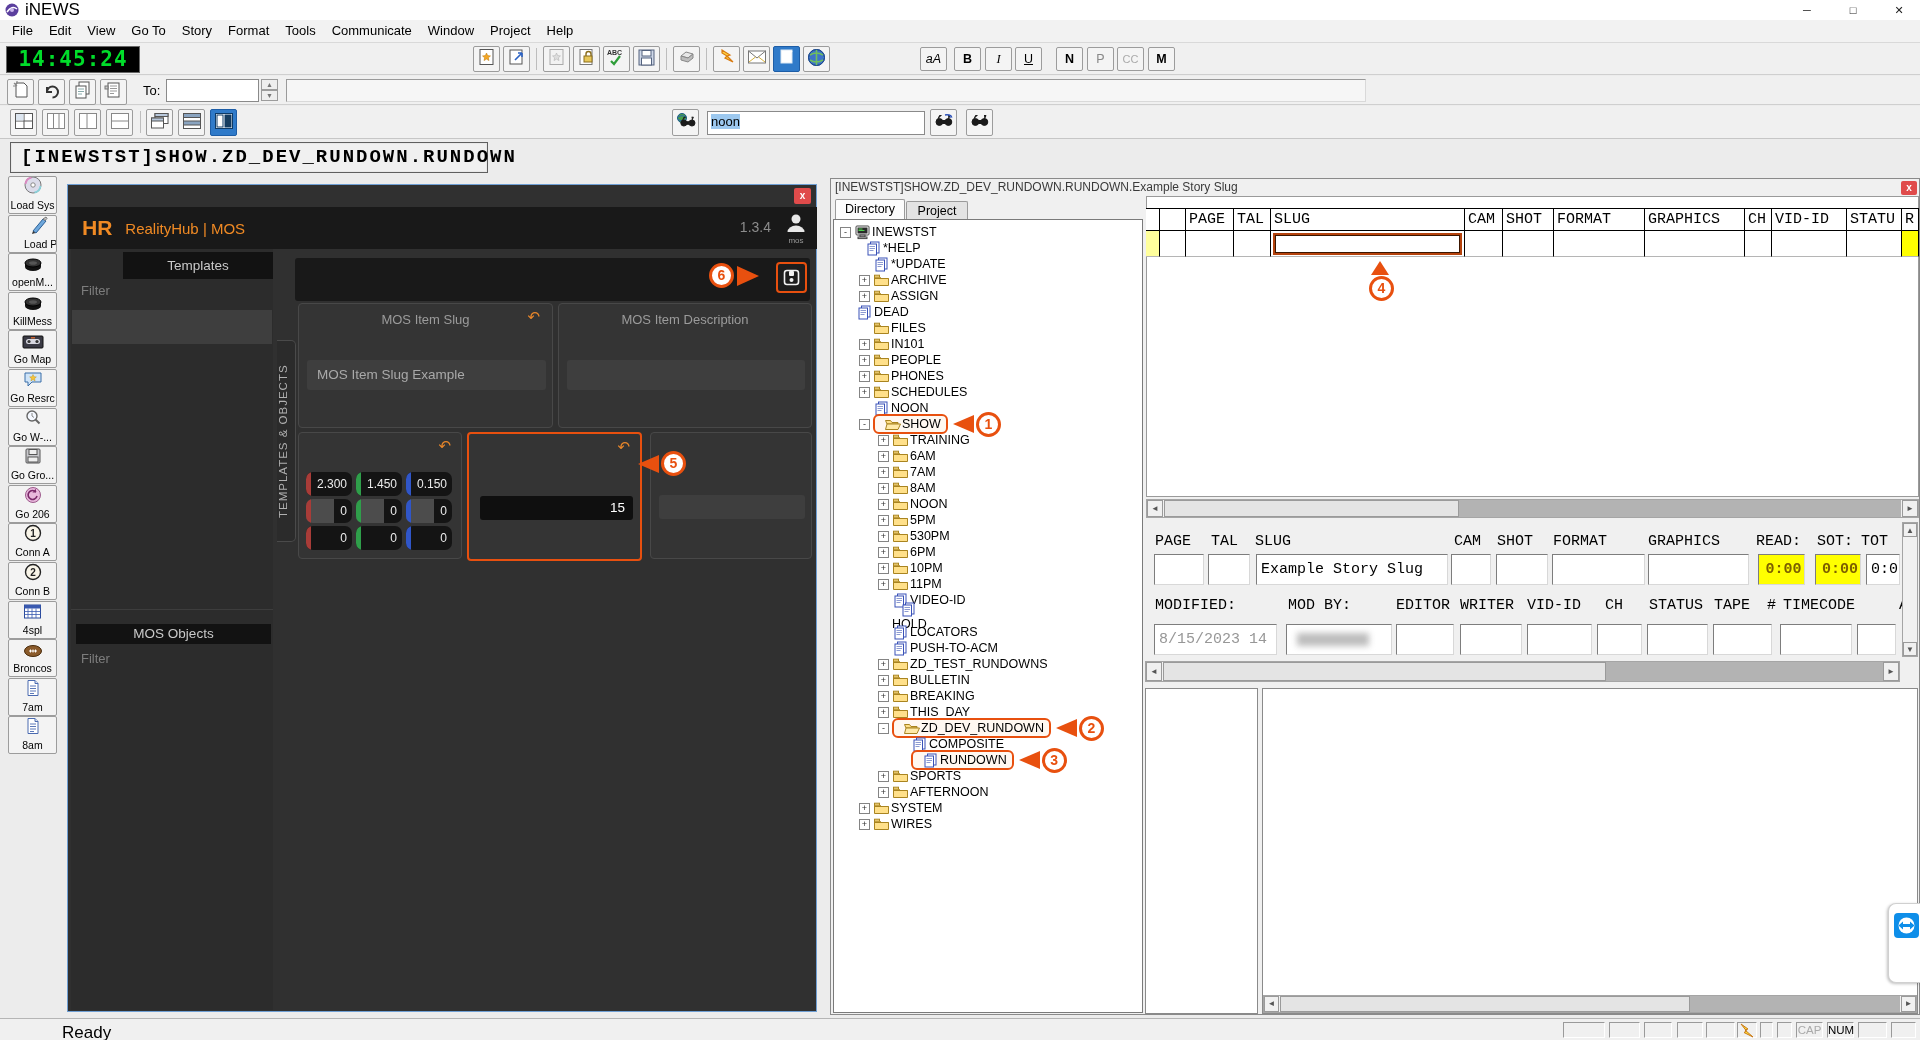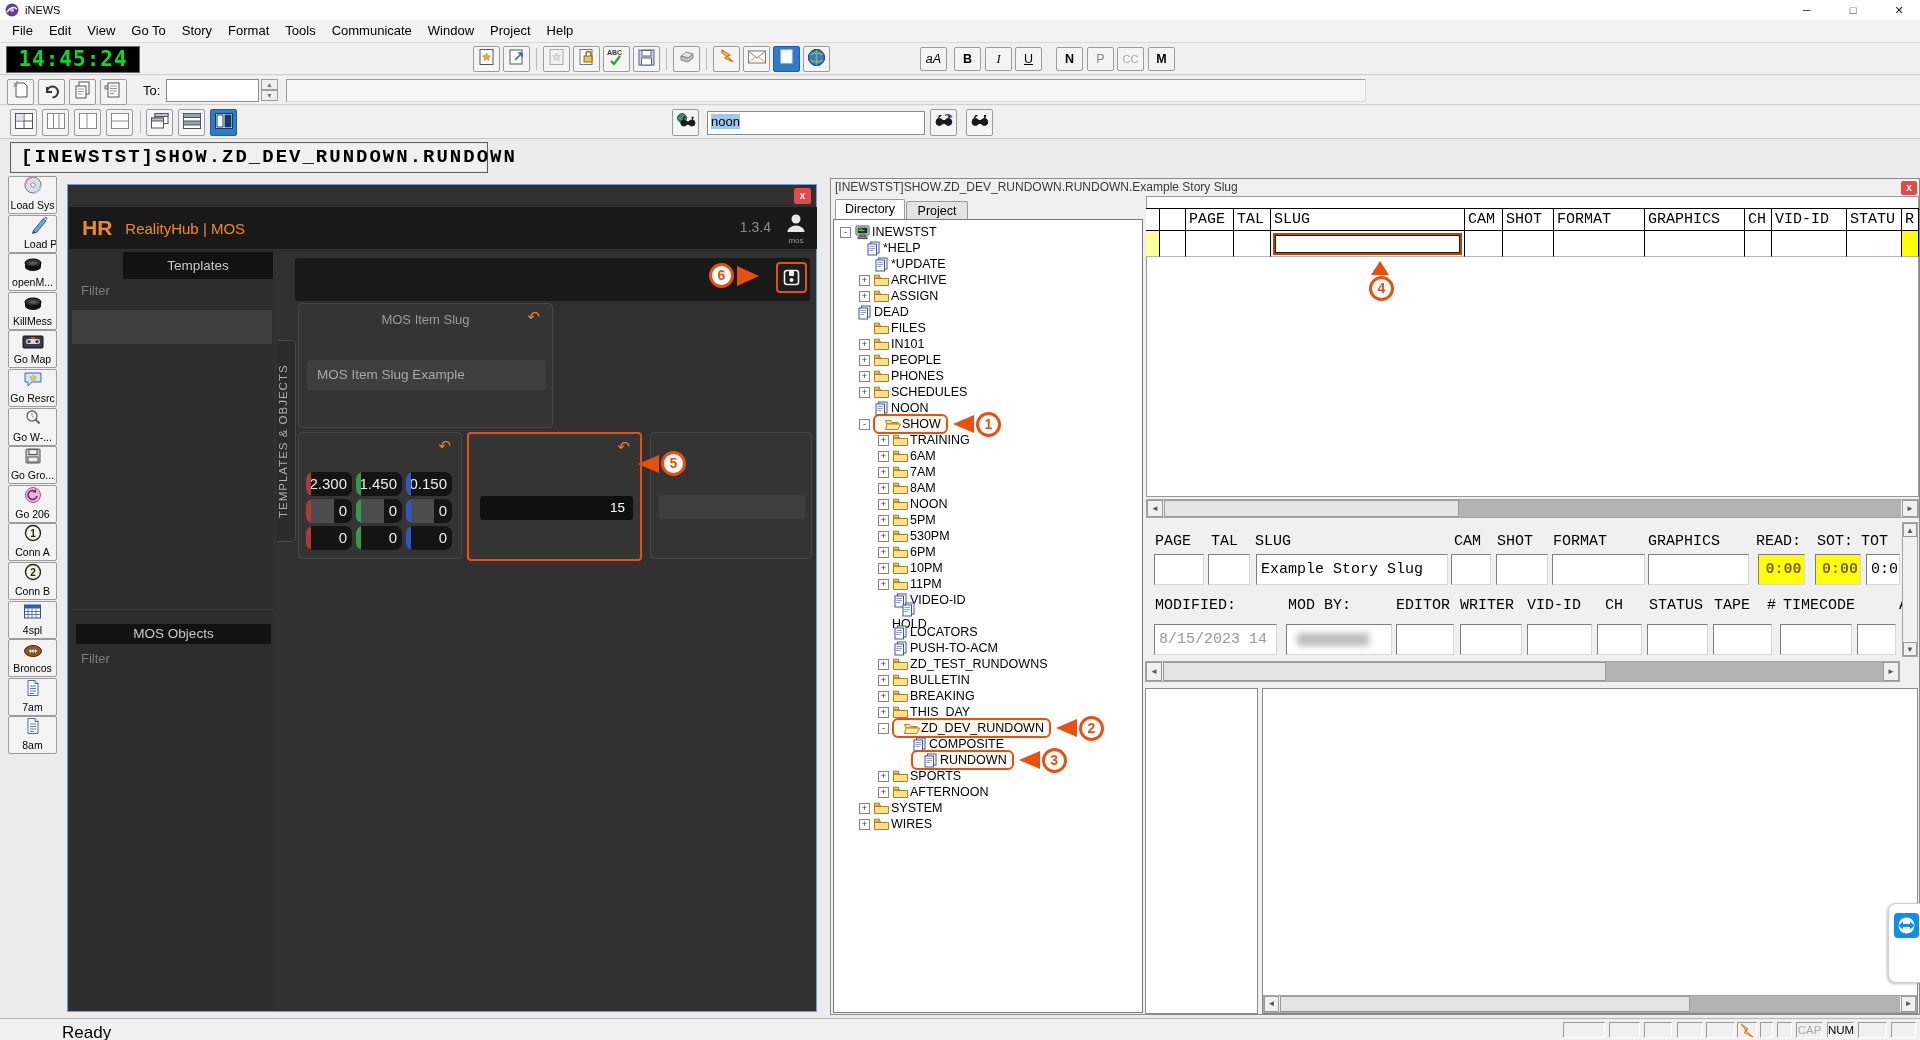--- a/index.html
+++ b/index.html
@@ -3,21 +3,21 @@
 <meta charset="utf-8">
 <style>
   * { margin:0; padding:0; box-sizing:border-box; }
   html,body { width:1920px; height:1040px; overflow:hidden; }
   body { position:relative; background:#ececec; font-family:"Liberation Sans",sans-serif; color:#000; }
   .abs { position:absolute; }
 
   
   #titlebar { left:0; top:0; width:1920px; height:20px; background:#fff; display:flex; align-items:center; }
   #titlebar .appicon { width:14px; height:14px; margin:0 6px 0 5px; }
-  #titlebar .apptitle { font-size:11px; }
+  #titlebar .apptitle { font-size:17px; }
   .wctl { position:absolute; top:0; width:34px; height:20px; text-align:center; line-height:20px; font-size:11px; color:#222; }
   #menubar { left:0; top:20px; width:1920px; height:23px; background:#f2f2f2; border-bottom:1px solid #d9d9d9; display:flex; align-items:center; padding-left:4px; }
   .menu-item { font-size:13px; padding:0 8px; line-height:22px; }
 
   #tb1 { left:0; top:43px; width:1920px; height:32px; background:#f0f0f0; border-bottom:1px solid #cfcfcf; }
   #clock { left:6px; top:3px; width:134px; height:27px; background:#000; border:1px solid #666; color:#00dd2a; font-family:"DejaVu Sans Mono",monospace; font-weight:bold; font-size:21px; line-height:25px; text-align:center; letter-spacing:1px; }
   .tbtn { position:absolute; top:3px; width:27px; height:26px; background:#f4f4f4; border:1px solid #9c9c9c; border-radius:2px; display:flex; align-items:center; justify-content:center; }
   .tbtn.blue { background:#2f7ac9; border-color:#1d5da6; }
   .vsep { position:absolute; top:5px; width:1px; height:22px; background:#bdbdbd; }
   .fmtbtn { position:absolute; top:4px; width:27px; height:24px; background:#f4f4f4; border:1px solid #9c9c9c; border-radius:2px; text-align:center; font-size:12.5px; line-height:22px; }
@@ -61,21 +61,21 @@
   #mos-filter { position:absolute; left:10px; top:402px; color:#7d7d7d; font-size:13px; }
   #rd-main { left:205px; top:64px; width:542px; height:761px; background:#303030; }
   #vtab { left:209px; top:155px; width:19px; height:202px; background:#2b2b2b; border:1px solid #4a4a4a; border-right:none; border-radius:5px 0 0 5px; color:#b0b0b0; font-size:11.5px; letter-spacing:1px; writing-mode:vertical-rl; transform:rotate(180deg); text-align:center; }
   #rd-strip { left:227px; top:73px; width:515px; height:43px; background:#191919; border-radius:3px; }
   #rd-save { left:708px; top:77px; width:31px; height:31px; background:#1d1d1d; border:2px solid #e8500f; border-radius:4px; display:flex; align-items:center; justify-content:center; }
   .card { position:absolute; background:#343434; border:1px solid #484848; border-radius:4px; }
   .card.sel { border:2px solid #e8500f; }
   .card .ct { text-align:center; color:#9b9b9b; font-size:13px; margin-top:8px; }
   .undo { position:absolute; top:4px; color:#e8862a; font-size:15px; font-family:"DejaVu Sans",sans-serif; }
   .dinput { position:absolute; background:#3e3e3e; border-radius:3px; color:#a9a9a9; font-size:13.5px; }
-  .ncell { position:absolute; width:46px; height:24px; background:#141414; color:#ececec; font-size:15px; text-align:right; line-height:24px; padding-right:5px; border-radius:7px; overflow:hidden; }
+  .ncell { position:absolute; width:46px; height:24px; background:#141414; color:#ececec; font-size:12px; text-align:right; line-height:24px; padding-right:5px; border-radius:7px; overflow:hidden; }
   .ncell .bar { position:absolute; left:0; top:0; width:5px; height:24px; }
   .ncell.fill { background:linear-gradient(to right,#4c4c4c 0 60%,#141414 60% 100%); }
 
   
   #rwin { left:830px; top:178px; width:1090px; height:837px; border:1px solid #8a8a8a; background:#f0f0f0; }
   #rwin-title { left:4px; top:1px; font-size:12px; color:#3a3a3a; white-space:nowrap; }
   #treepanel { left:2px; top:18px; width:310px; height:816px; }
   .tab { position:absolute; top:2px; height:20px; font-size:12.5px; text-align:center; line-height:19px; border:1px solid #9a9a9a; border-bottom:none; border-radius:2px 2px 0 0; }
   #treebox { position:absolute; left:0; top:22px; width:310px; height:794px; background:#fff; border:1px solid #7a7a7a; overflow:hidden; }
   .trow { display:flex; align-items:center; height:16px; white-space:nowrap; font-size:12.5px; position:relative; }
@@ -522,20 +522,24 @@
         <rect x="1.5" y="1.5" width="14" height="14" rx="2.5" fill="none" stroke="#f2f2f2" stroke-width="1.6"></rect>
         <rect x="6" y="2" width="5" height="5" rx="1" fill="#f2f2f2"></rect>
         <circle cx="8.5" cy="11" r="2" fill="#f2f2f2"></circle>
       </svg>
   </div>
 
   <div class="card" style="left:230px; top:118px; width:255px; height:125px;">
     <div class="ct">MOS Item Slug</div>
     <span class="undo" style="right:12px;">↶</span>
     <div class="dinput" style="left:8px; top:56px; width:239px; height:30px; line-height:30px; padding-left:10px;">MOS Item Slug Example</div>
+  </div>
+  <div class="card" style="left:490px; top:118px; width:254px; height:125px;">
+    <div class="ct">MOS Item Description</div>
+    <div class="dinput" style="left:8px; top:56px; width:238px; height:30px;"></div>
   </div>
   <div class="card" style="left:230px; top:247px; width:164px; height:127px;">
     <span class="undo" style="right:10px;">↶</span>
     <div id="matrix">
         <div class="ncell" style="left: 7px; top: 39px;">2.300<div class="bar" style="background: rgb(168, 60, 56);"></div></div>
         <div class="ncell" style="left: 57px; top: 39px;">1.450<div class="bar" style="background: rgb(47, 158, 74);"></div></div>
         <div class="ncell" style="left: 107px; top: 39px;">0.150<div class="bar" style="background: rgb(48, 86, 200);"></div></div>
         <div class="ncell fill" style="left: 7px; top: 66px;">0<div class="bar" style="background: rgb(168, 60, 56);"></div></div>
         <div class="ncell fill" style="left: 57px; top: 66px;">0<div class="bar" style="background: rgb(47, 158, 74);"></div></div>
         <div class="ncell fill" style="left: 107px; top: 66px;">0<div class="bar" style="background: rgb(48, 86, 200);"></div></div>

